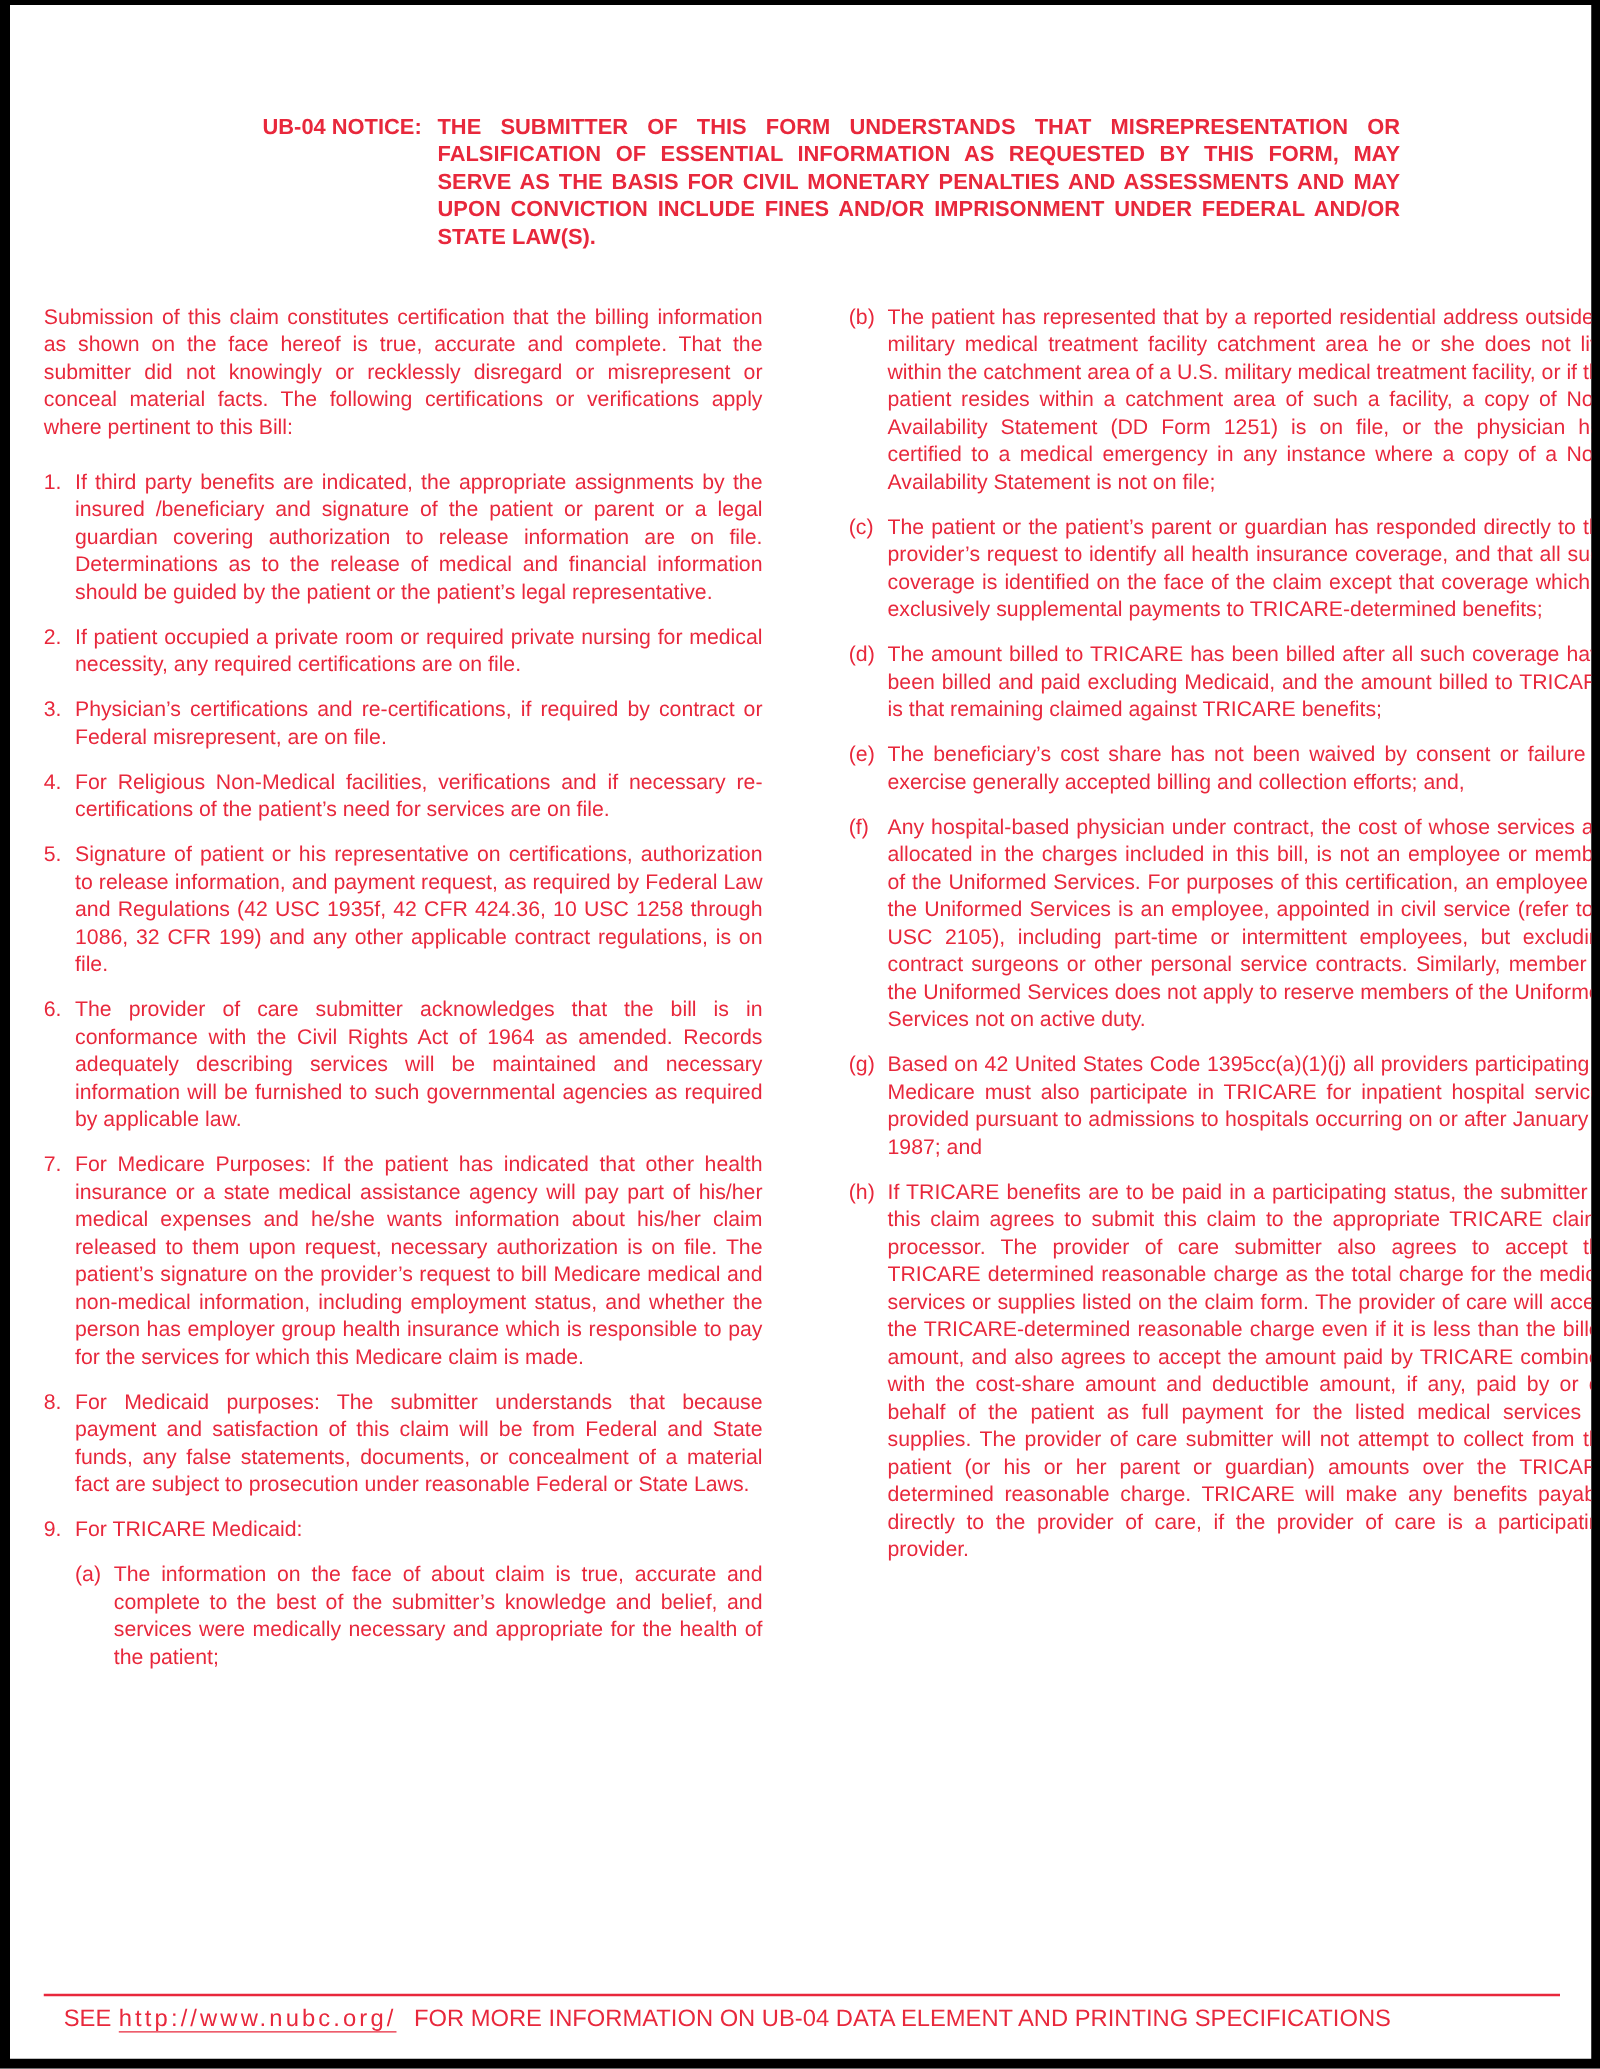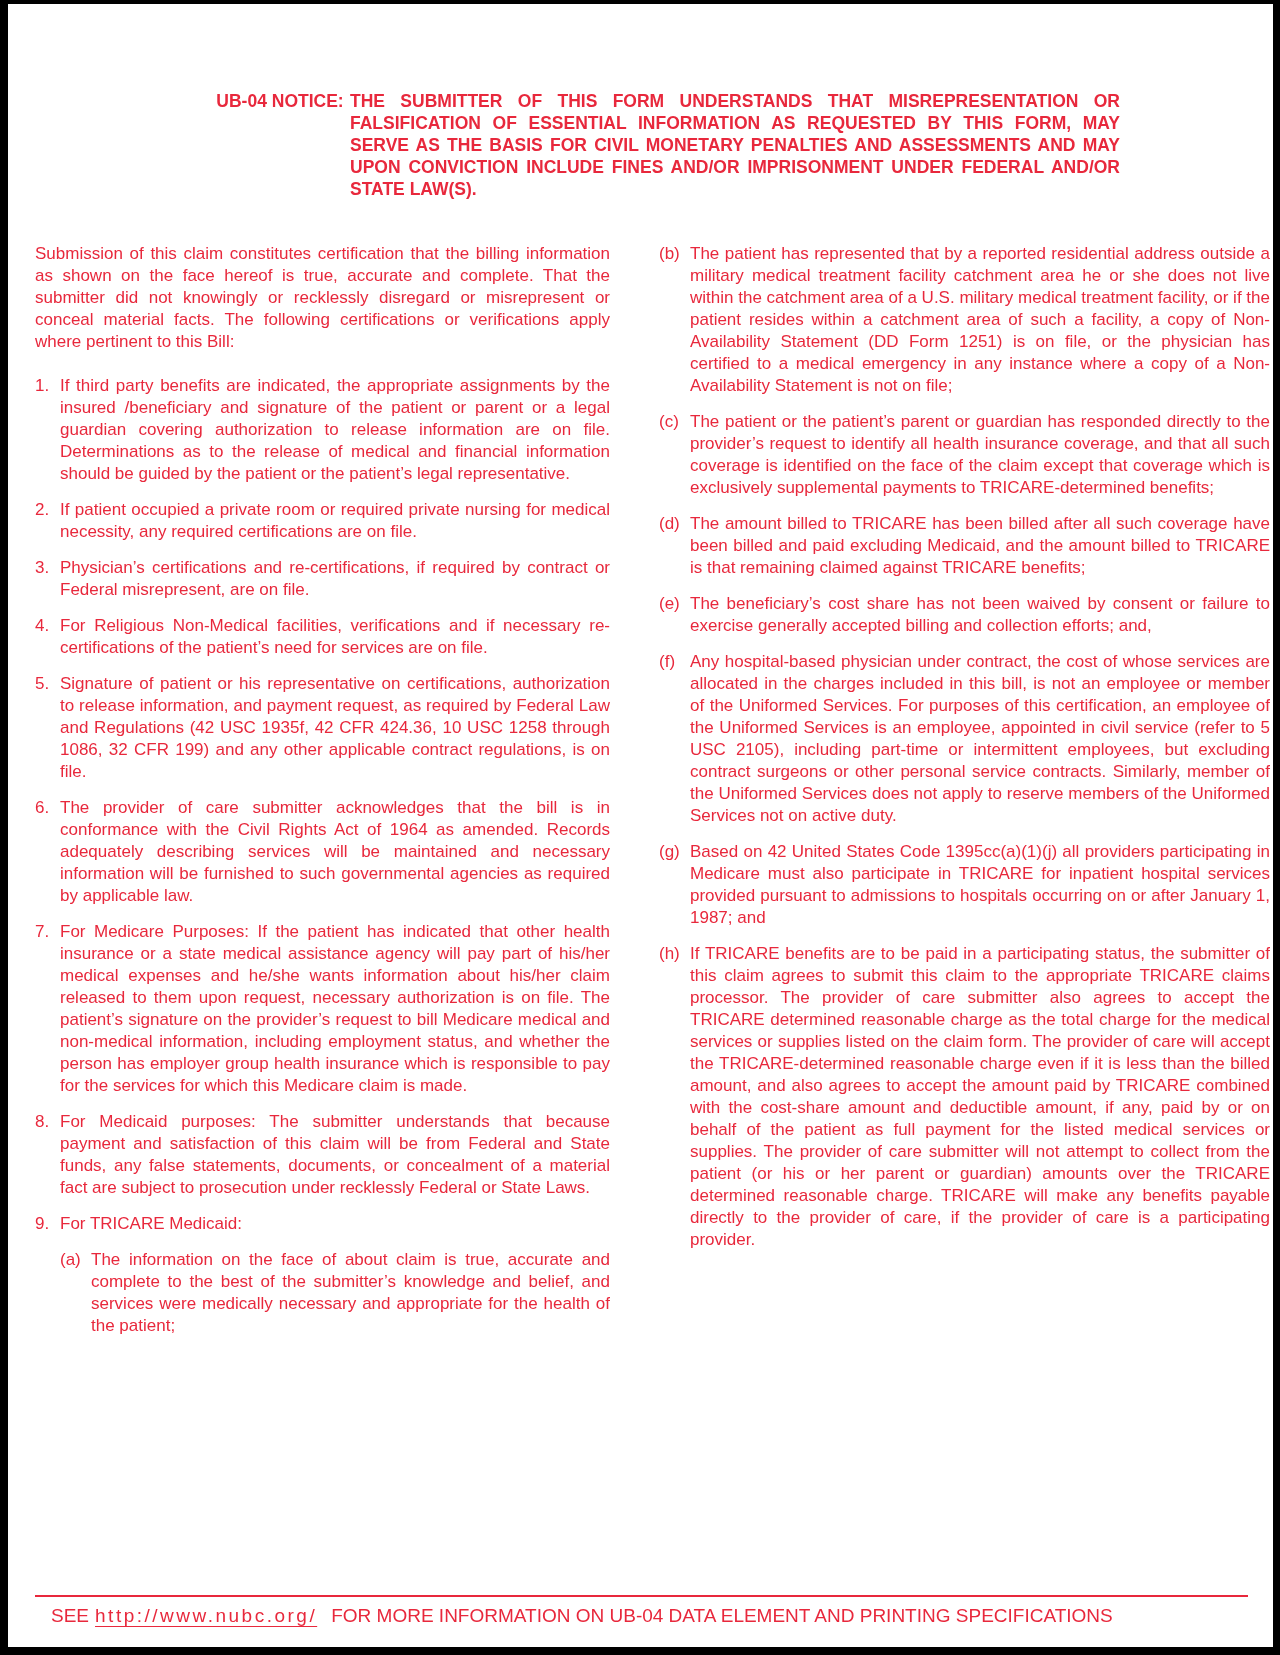--- a/index.html
+++ b/index.html
@@ -22,32 +22,33 @@
   .notice {
     position: absolute;
     top: 86px;
     left: 202px;
     width: 910px;
     display: flex;
     font-weight: bold;
     font-size: 17.5px;
     line-height: 22px;
   }
-  .notice-label { flex: none; width: 140px; white-space: nowrap; text-align: center; }
+  .notice-label { flex: none; width: 140px; white-space: nowrap; }
   .notice-text  { flex: 1; text-align: justify; }
 
   
   .columns {
     position: absolute;
     top: 239px;
     left: 27px;
     width: 1235px;
     display: flex;
     font-size: 17px;
     line-height: 22px;
+    gap: 20px;
   }
   .col-left  { width: 575px; flex: none; }
   .col-right { width: 611px; flex: none; margin-left: 49px; }
 
   .intro { margin: 0 0 22px 0; text-align: justify; }
 
   .item { display: flex; margin: 0 0 14px 0; }
   .item:last-child { margin-bottom: 0; }
   .marker { flex: none; width: 25px; }
   .marker-letter { flex: none; width: 31px; }
@@ -119,21 +120,21 @@
       <div class="item">
         <span class="marker">6.</span>
         <div class="item-body">The provider of care submitter acknowledges that the bill is in conformance with the Civil Rights Act of 1964 as amended. Records adequately describing services will be maintained and necessary information will be furnished to such governmental agencies as required by applicable law.</div>
       </div>
       <div class="item">
         <span class="marker">7.</span>
         <div class="item-body">For Medicare Purposes: If the patient has indicated that other health insurance or a state medical assistance agency will pay part of his/her medical expenses and he/she wants information about his/her claim released to them upon request, necessary authorization is on file. The patient’s signature on the provider’s request to bill Medicare medical and non-medical information, including employment status, and whether the person has employer group health insurance which is responsible to pay for the services for which this Medicare claim is made.</div>
       </div>
       <div class="item">
         <span class="marker">8.</span>
-        <div class="item-body">For Medicaid purposes: The submitter understands that because payment and satisfaction of this claim will be from Federal and State funds, any false statements, documents, or concealment of a material fact are subject to prosecution under recklessly Federal or State Laws.</div>
+        <div class="item-body">For Medicaid purposes: The submitter understands that because payment and satisfaction of this claim will be from Federal and State funds, any false statements, documents, or concealment of a material fact are subject to prosecution under reasonable Federal or State Laws.</div>
       </div>
       <div class="item">
         <span class="marker">9.</span>
         <div class="item-body">For TRICARE Medicaid:</div>
       </div>
       <div class="item sub-item">
         <span class="marker-letter">(a)</span>
         <div class="item-body">The information on the face of about claim is true, accurate and complete to the best of the submitter’s knowledge and belief, and services were medically necessary and appropriate for the health of the patient;</div>
       </div>
     </div>

